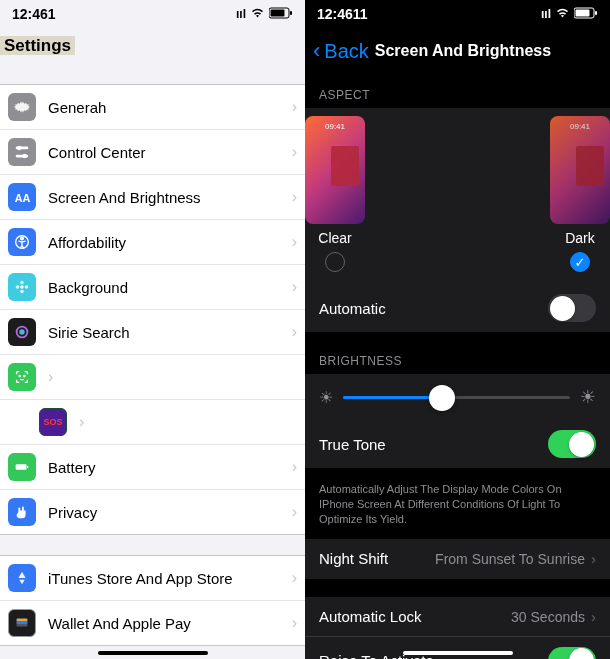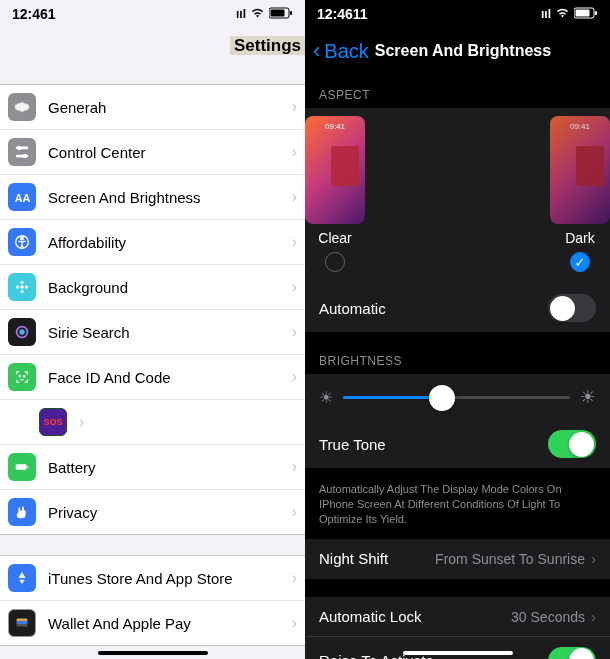--- a/index.html
+++ b/index.html
@@ -7,21 +7,21 @@
 .phone { width: 305px; height: 659px; overflow: hidden; position: relative; }
 .light { background: #f2f2f7; color: #000; }
 .dark { background: #000; color: #fff; }
 
 
 .status-bar { display: flex; justify-content: space-between; align-items: center; padding: 6px 12px; height: 28px; font-size: 14px; font-weight: 600; }
 .status-right { display: flex; gap: 4px; align-items: center; font-size: 12px; }
 .signal, .wifi, .battery { display: inline-block; }
 
 
-.light .title-bar { text-align: right; padding: 8px 0 14px; font-size: 17px; font-weight: 600; background: #f2f2f7; }
+.light .title-bar { text-align: left; padding: 8px 0 14px; font-size: 17px; font-weight: 600; background: #f2f2f7; }
 .light .title-bar span { background: #ddd8c8; padding: 0 4px; }
 .section { background: #fff; border-top: 0.5px solid #c6c6c8; border-bottom: 0.5px solid #c6c6c8; margin-bottom: 20px; }
 .section.first { margin-top: 14px; }
 .row { display: flex; align-items: center; padding: 8px 8px; border-bottom: 0.5px solid #e5e5ea; min-height: 34px; position: relative; }
 .row:last-child { border-bottom: none; }
 .icon-box { width: 28px; height: 28px; border-radius: 6px; display: flex; align-items: center; justify-content: center; margin-right: 12px; flex-shrink: 0; }
 .icon-box svg { width: 18px; height: 18px; }
 .row-label { flex: 1; font-size: 15px; color: #000; }
 .chevron { color: #c7c7cc; font-size: 16px; font-weight: 300; }
 
@@ -170,21 +170,20 @@
     </div>
     <div class="row">
       <div class="icon-box ic-face">
           <svg viewBox="0 0 20 20" fill="none" stroke="#fff" stroke-width="1.5">
             <path d="M4 7V5a1 1 0 011-1h2M16 7V5a1 1 0 00-1-1h-2M4 13v2a1 1 0 001 1h2M16 13v2a1 1 0 01-1 1h-2"></path>
             <circle cx="7.5" cy="9" r="0.8" fill="#fff"></circle>
             <circle cx="12.5" cy="9" r="0.8" fill="#fff"></circle>
             <path d="M8 12.5q2 1.5 4 0"></path>
           </svg>
         </div>
-      <span class="row-label">Face ID And Code</span>
       <span class="chevron">›</span>
     </div>
     <div class="row">
       <div class="icon-box ic-sos">
           <span style="color:#ff3b30;font-size:9px;font-weight:700">SOS</span>
         </div>
       <span class="chevron">›</span>
     </div>
     <div class="row">
       <div class="icon-box ic-battery">

